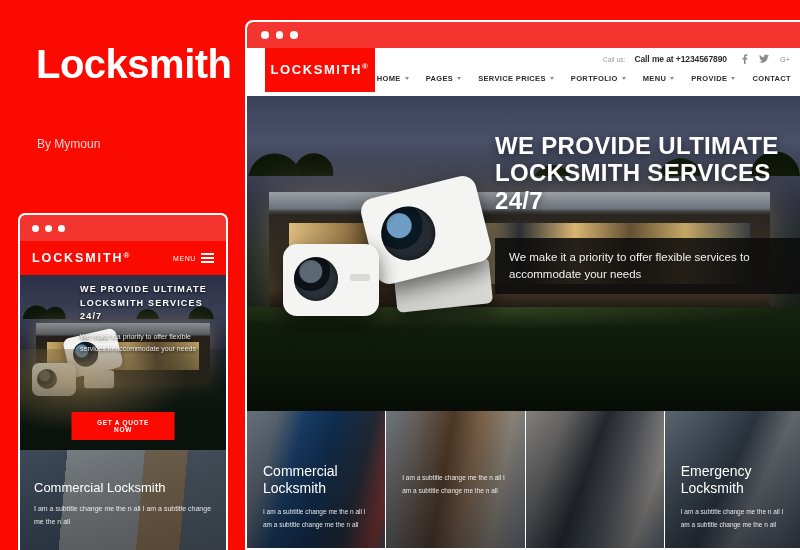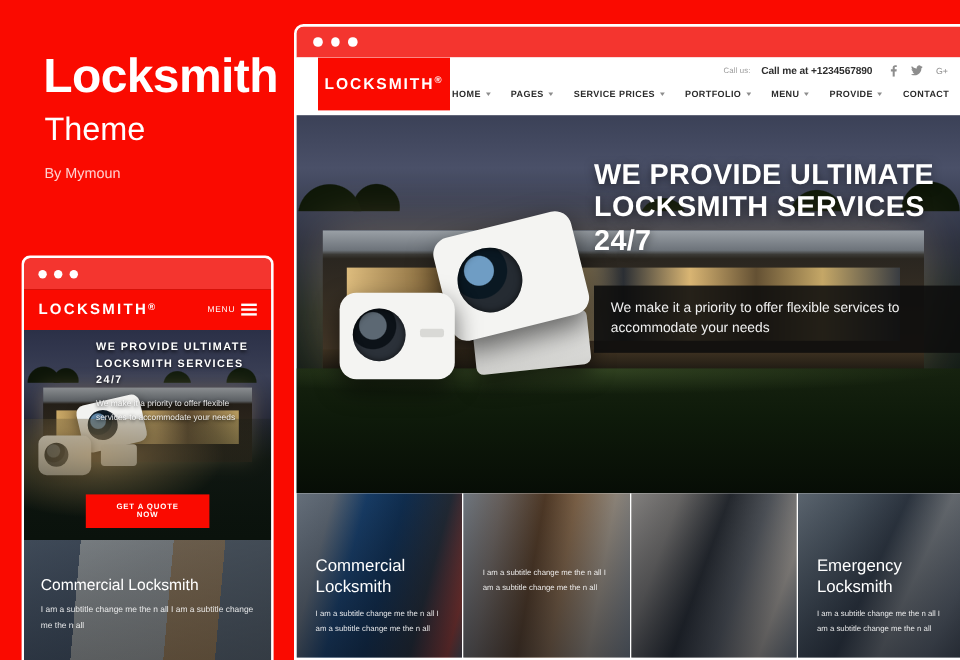--- a/index.html
+++ b/index.html
@@ -268,21 +268,20 @@
   .c4 .card-bg { background:linear-gradient(115deg,#7e8a95 0%,#5d6a76 24%,#3a4450 46%,#8a8f93 64%,#6e7680 84%,#4a525c 100%); }
   .card-inner { position:absolute; left:16px; right:12px; top:52px; z-index:2; }
   .card-h { color:#ffffff; font-size:14px; font-weight:400; line-height:1.2; }
   .card-p { margin-top:8px; color:rgba(255,255,255,.88); font-size:6.5px; line-height:2.0; }
 </style>
 </head>
 <body>
 
 <div class="promo">
   <div class="promo-title">Locksmith</div>
-  <div class="promo-sub">Theme</div>
   <div class="promo-by">By Mymoun</div>
 </div>
 
 <div class="mobile-frame">
   <div class="mobile-titlebar">
     <span class="dot"></span>
     <span class="dot"></span>
     <span class="dot"></span>
   </div>
   <div class="mobile-body">

